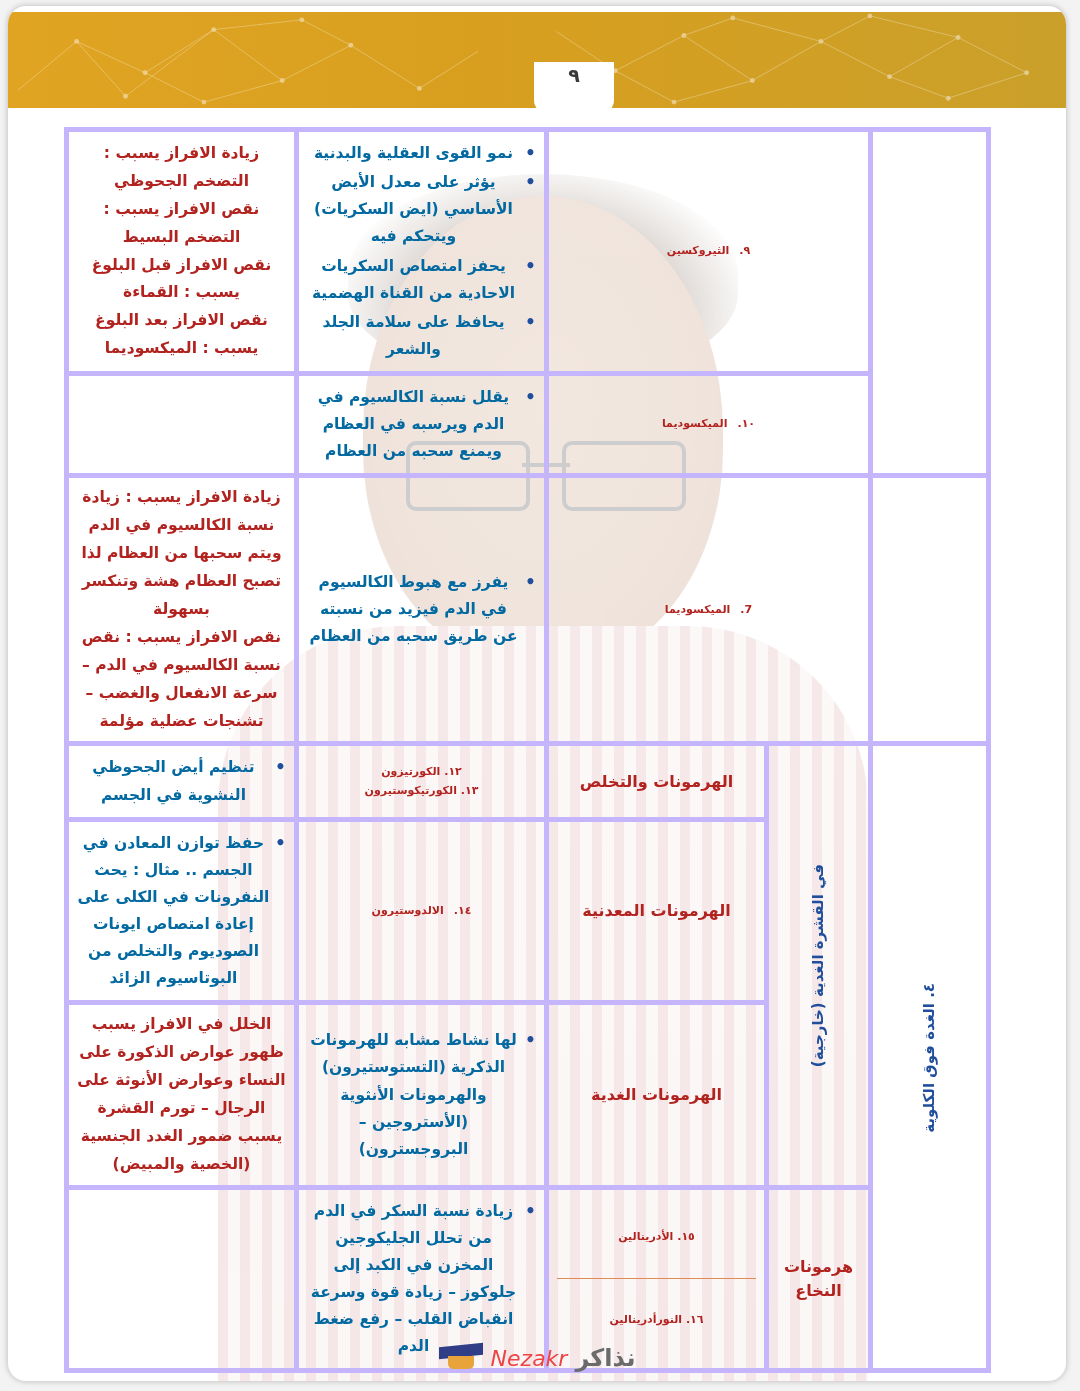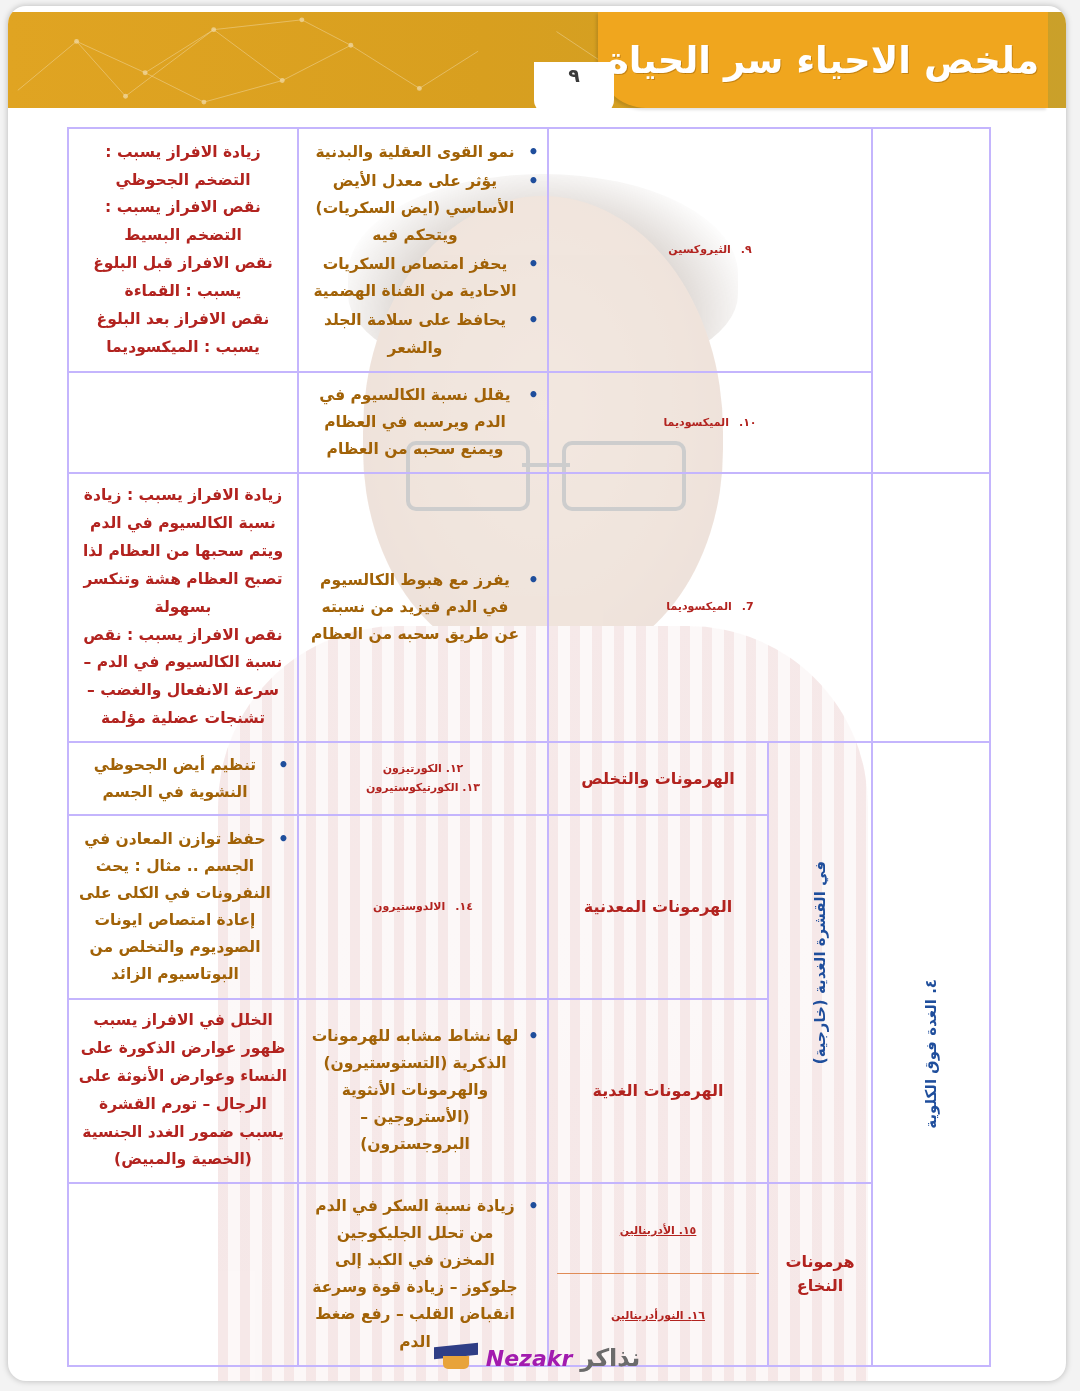--- a/index.html
+++ b/index.html
@@ -115,21 +115,21 @@
     position:absolute;
     left:75px;top:121px;right:75px;bottom:14px;
   }
   table.sheet-table{
     width:100%;height:100%;
     border-collapse:collapse;
     table-layout:fixed;
     direction:rtl;
   }
   table.sheet-table td{
-    border:2px solid #c4b5fd;
+    border:5px solid #c4b5fd;
     vertical-align:middle;
     padding:6px 8px;
     box-sizing:border-box;
     position:relative;
     background:transparent;
   }
   .col-group{width:118px;}
   .col-sub{width:104px;}
   .col-name{width:220px;}
   .col-func{width:250px;}
@@ -169,21 +169,21 @@
   }
   .hormone-name .num{margin-left:10px;}
   .sub-label{
     color:#b2231f;
     font-weight:bold;
     font-size:16px;
     text-align:center;
     line-height:1.5;
   }
   .func{
-    color:#a16207;
+    color:#0369a1;
     font-weight:bold;
     font-size:15.5px;
     line-height:1.75;
     text-align:center;
   }
   .func ul{
     margin:0;padding:0;list-style:none;
   }
   .func li{
     position:relative;
@@ -201,43 +201,42 @@
     font-size:15.5px;
     line-height:1.8;
     text-align:center;
   }
   .split-cell{padding:0;}
   .split-cell .half{
     height:50%;
     display:flex;align-items:center;justify-content:center;
     box-sizing:border-box;
     padding:4px 6px;
-    text-decoration:underline;
   }
   .split-cell .half.top{border-bottom:1px solid #e08b56;}
 
   
   .hl{
     background:rgba(240,166,30,.12);
   }
 
   
   .watermark{
     position:absolute;
     left:0;right:0;bottom:8px;
     text-align:center;
     pointer-events:none;
   }
   .wm-row{
     display:inline-flex;align-items:center;gap:8px;
   }
   .wm-text{
-    color:#a21caf;
+    color:#ef4444;
     font-size:22px;
-    font-weight:bold;
+    font-weight:normal;
     font-style:italic;
   }
   .wm-ar{
     color:#6b6b6b;font-size:24px;font-weight:bold;
   }
   .cap{
     width:44px;height:30px;position:relative;
   }
   .cap .board{
     position:absolute;left:0;top:2px;width:44px;height:12px;
@@ -285,23 +284,20 @@
             <circle cx="900" cy="66" r="2.5"></circle>
               <circle cx="970" cy="26" r="2.5"></circle>
             <circle cx="1040" cy="62" r="2.5"></circle>
               <circle cx="680" cy="92" r="2.5"></circle>
             <circle cx="740" cy="6" r="2.5"></circle>
               <circle cx="880" cy="4" r="2.5"></circle>
             <circle cx="960" cy="88" r="2.5"></circle>
           </g>
         </svg>
       </div>
-      <div class="header-title-box">
-        <span class="header-title">ملخص الاحياء سر الحياة</span>
-      </div>
       <div class="page-num-tab">
         <span class="page-num">٩</span>
       </div>
     </div>
 
     <div class="bg-photo">
       <div class="hair"></div>
       <div class="head"></div>
       <div class="neck"></div>
       <div class="glasses">

